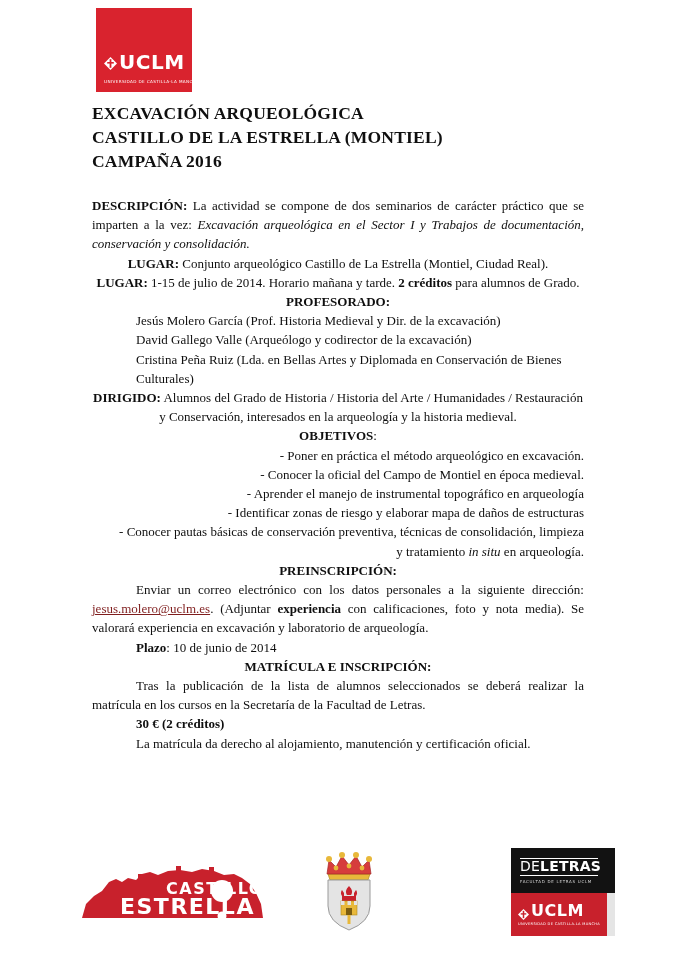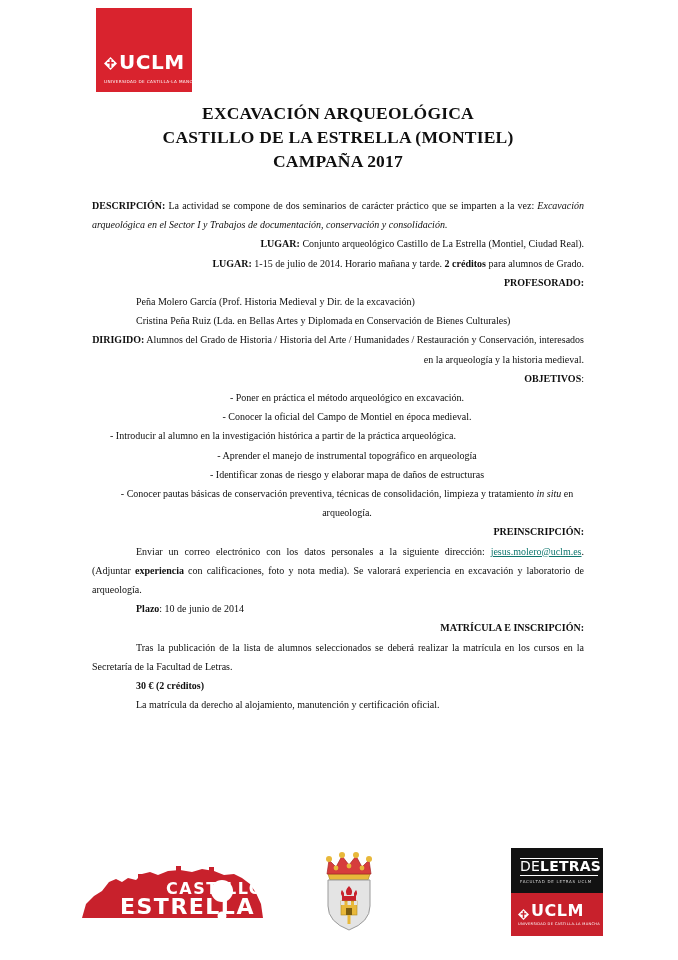--- a/index.html
+++ b/index.html
@@ -67,69 +67,69 @@
     transform: scaleX(1.02);
     transform-origin: left center;
   }
 
   
   .doc-title {
     position: absolute;
     left: 92px;
     top: 101px;
     width: 492px;
-    text-align: center;
+    text-align: left;
     font-weight: bold;
     font-size: 17.5px;
     line-height: 24px;
     letter-spacing: 0.2px;
   }
 
   
   .doc-body {
     position: absolute;
     left: 92px;
     top: 196px;
     width: 492px;
-    font-size: 10px;
+    font-size: 13px;
     line-height: 19.2px;
   }
   .p-just {
     text-align: justify;
     text-justify: inter-word;
     margin: 0;
   }
   .p-left {
-    text-align: right;
+    text-align: center;
     margin: 0;
   }
   .indent-block {
     margin: 0;
     padding-left: 44px;
     text-align: left;
   }
   .indent-first {
     margin: 0;
     text-indent: 44px;
     text-align: justify;
   }
   .bullet-block {
     margin: 0;
     padding-left: 18px;
     text-align: justify;
   }
   .bullet-left {
     margin: 0;
     padding-left: 18px;
-    text-align: center;
+    text-align: right;
   }
   b.lbl { font-weight: bold; }
   i.it { font-style: italic; }
   a.mail {
-    color: #0f766e;
+    color: #7f1d1d;
     text-decoration: underline;
   }
 
   
   .footer-zone {
     position: absolute;
     left: 0;
     top: 838px;
     width: 678px;
     height: 110px;
@@ -159,23 +159,23 @@
     top: 8px;
     width: 66px;
     height: 88px;
   }
 
   
   .letras-logo {
     position: absolute;
     left: 511px;
     top: 10px;
-    width: 92px;
+    width: 104px;
     height: 88px;
-    background: #bef264;
+    background: #e5e5e5;
     overflow: hidden;
   }
   .letras-top {
     height: 45px;
     position: relative;
     background: #121212;
   }
   .letras-word {
     position: absolute;
     left: 9px;
@@ -257,41 +257,41 @@
       </span>
       <span class="uclm-word">UCLM</span>
     </div>
     <div class="uclm-sub">UNIVERSIDAD DE CASTILLA-LA MANCHA</div>
   </div>
 </div>
 
 <div class="doc-title">
   <div>EXCAVACIÓN ARQUEOLÓGICA</div>
   <div>CASTILLO DE LA ESTRELLA (MONTIEL)</div>
-  <div>CAMPAÑA 2017</div>
+  <div>CAMPAÑA 2016</div>
 </div>
 
 <div class="doc-body">
 
   <p class="p-just"><b class="lbl">DESCRIPCIÓN:</b><span> La actividad se compone de dos seminarios de carácter práctico que se imparten a la vez: </span><i class="it">Excavación arqueológica en el Sector I y Trabajos de documentación, conservación y consolidación.</i></p>
 
   <p class="p-left"><b class="lbl">LUGAR:</b><span> Conjunto arqueológico Castillo de La Estrella (Montiel, Ciudad Real).</span></p>
 
   <p class="p-left"><b class="lbl">LUGAR:</b><span> 1-15 de julio de 2014. Horario mañana y tarde. </span><b class="lbl">2 créditos</b><span> para alumnos de Grado.</span></p>
 
   <p class="p-left"><b class="lbl">PROFESORADO:</b></p>
-  <p class="indent-block">Peña Molero García (Prof. Historia Medieval y Dir. de la excavación)</p>
+  <p class="indent-block">Jesús Molero García (Prof. Historia Medieval y Dir. de la excavación)</p>
+  <p class="indent-block">David Gallego Valle (Arqueólogo y codirector de la excavación)</p>
   <p class="indent-block">Cristina Peña Ruiz (Lda. en Bellas Artes y Diplomada en Conservación de Bienes Culturales)</p>
 
   <p class="p-left"><b class="lbl">DIRIGIDO:</b><span> Alumnos del Grado de Historia / Historia del Arte / Humanidades / Restauración y Conservación, interesados en la arqueología y la historia medieval.</span></p>
 
   <p class="p-left"><b class="lbl">OBJETIVOS</b><span>:</span></p>
   <p class="bullet-left">- Poner en práctica el método arqueológico en excavación.</p>
   <p class="bullet-left">- Conocer la oficial del Campo de Montiel en época medieval.</p>
-  <p class="bullet-block">- Introducir al alumno en la investigación histórica a partir de la práctica arqueológica.</p>
   <p class="bullet-left">- Aprender el manejo de instrumental topográfico en arqueología</p>
   <p class="bullet-left">- Identificar zonas de riesgo y elaborar mapa de daños de estructuras</p>
   <p class="bullet-left"><span>- Conocer pautas básicas de conservación preventiva, técnicas de consolidación, limpieza y tratamiento </span><i class="it">in situ</i><span> en arqueología.</span></p>
 
   <p class="p-left"><b class="lbl">PREINSCRIPCIÓN:</b></p>
   <p class="indent-first"><span>Enviar un correo electrónico con los datos personales a la siguiente dirección: </span><a class="mail" href="#">jesus.molero@uclm.es</a><span>. (Adjuntar </span><b class="lbl">experiencia</b><span> con calificaciones, foto y nota media). Se valorará experiencia en excavación y laboratorio de arqueología.</span></p>
   <p class="indent-block"><b class="lbl">Plazo</b><span>: 10 de junio de 2014</span></p>
 
   <p class="p-left"><b class="lbl">MATRÍCULA E INSCRIPCIÓN:</b></p>
   <p class="indent-first">Tras la publicación de la lista de alumnos seleccionados se deberá realizar la matrícula en los cursos en la Secretaría de la Facultad de Letras.</p>

